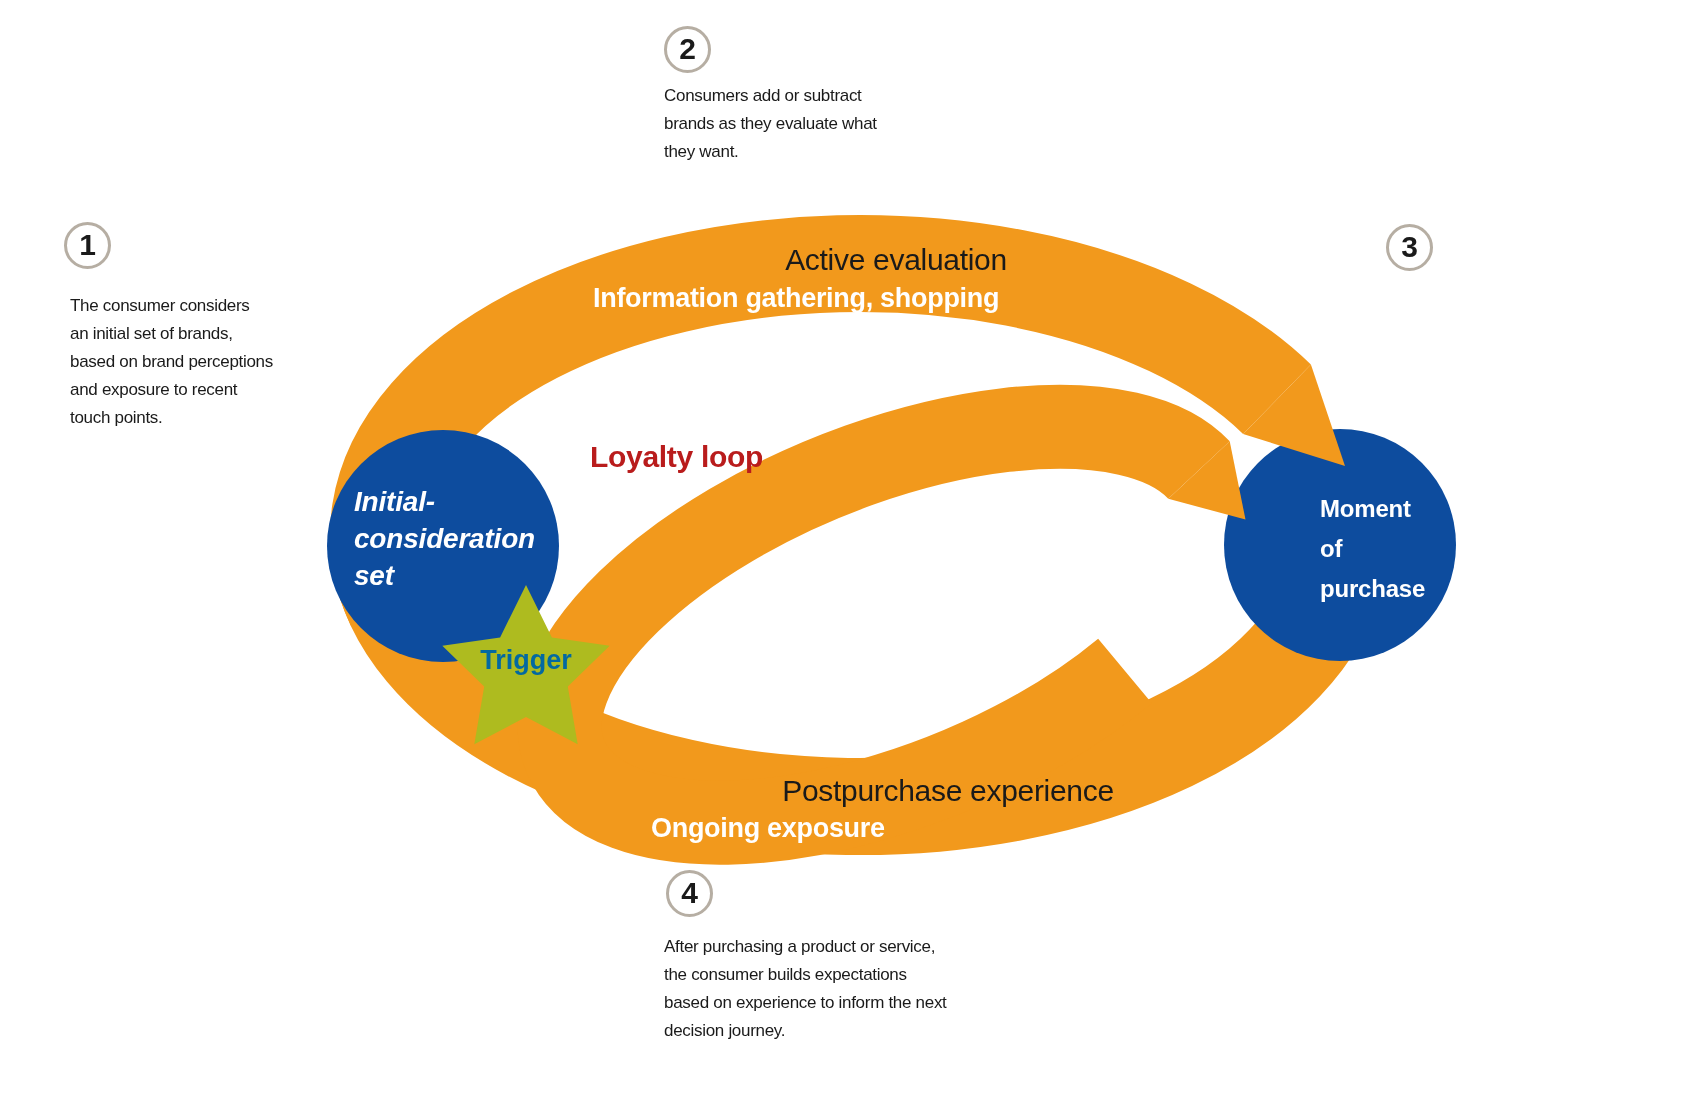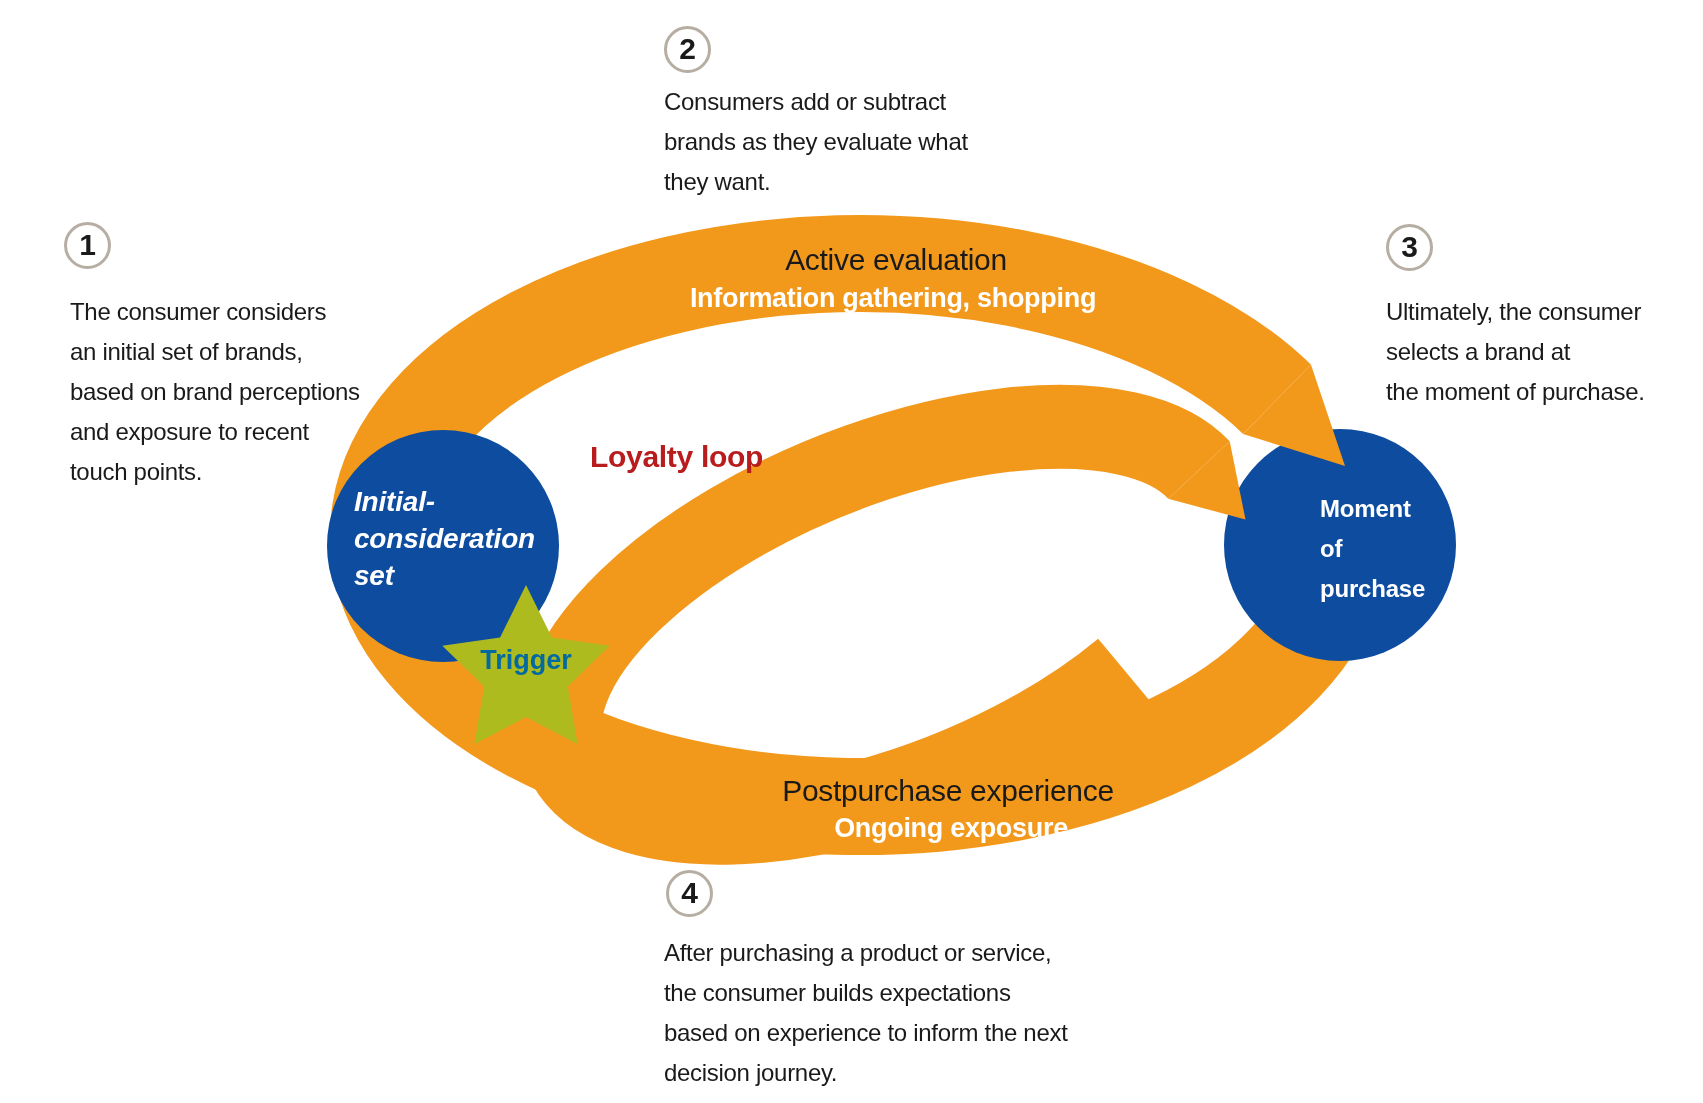--- a/index.html
+++ b/index.html
@@ -6,37 +6,37 @@
   .stage{
     position:relative;
     width:1703px;height:1103px;
     background:#ffffff;
     font-family:"Liberation Sans", sans-serif;
     overflow:hidden;
   }
   .stage svg{position:absolute;left:0;top:0;}
   .abs{position:absolute;}
   .para{
-    font-size:24px;line-height:40px;letter-spacing:-0.3px;
+    font-size:17px;line-height:28px;letter-spacing:-0.3px;
     color:#1a1a1a;white-space:pre-line;
   }
   .badge{
     width:47px;height:47px;border-radius:50%;
     border:3px solid #b6aea3;background:#ffffff;
     box-sizing:border-box;
     text-align:center;line-height:40px;
     font-weight:bold;font-size:30px;color:#1a1a1a;
   }
   .band-title{
     font-weight:normal;font-size:30px;color:#1a1a1a;
     text-align:center;width:600px;letter-spacing:-0.3px;
   }
   .band-sub{
     font-weight:bold;font-size:27px;color:#ffffff;
-    text-align:center;width:600px;letter-spacing:-0.3px;
+    text-align:left;width:600px;letter-spacing:-0.3px;
   }
   .loyalty-label{
     font-weight:bold;font-size:30px;color:#b91c1c;letter-spacing:-0.3px;
   }
   .node-label{
     font-weight:bold;color:#ffffff;white-space:pre-line;letter-spacing:-0.2px;
   }
   .initial-label{font-size:28px;line-height:37px;font-style:italic;}
   .purchase-label{font-size:24px;line-height:40px;margin-left:44px;}
   .trigger-label{
@@ -74,23 +74,20 @@
   <div class="abs badge" style="left:666px;top:870px;">4</div>
 
   <div class="abs para" style="left:70px;top:292px;">The consumer considers
 an initial set of brands,
 based on brand perceptions
 and exposure to recent
 touch points.</div>
   <div class="abs para" style="left:664px;top:82px;">Consumers add or subtract
 brands as they evaluate what
 they want.</div>
-  <div class="abs para" style="left:1386px;top:292px;">Ultimately, the consumer
-selects a brand at
-the moment of purchase.</div>
   <div class="abs para" style="left:664px;top:933px;">After purchasing a product or service,
 the consumer builds expectations
 based on experience to inform the next
 decision journey.</div>
 
   <div class="abs band-title" style="left:596px;top:243px;">Active evaluation</div>
   <div class="abs band-sub" style="left:593px;top:283px;">Information gathering, shopping</div>
   <div class="abs loyalty-label" style="left:590px;top:440px;">Loyalty loop</div>
   <div class="abs band-title" style="left:648px;top:774px;">Postpurchase experience</div>
   <div class="abs band-sub" style="left:651px;top:813px;">Ongoing exposure</div>

